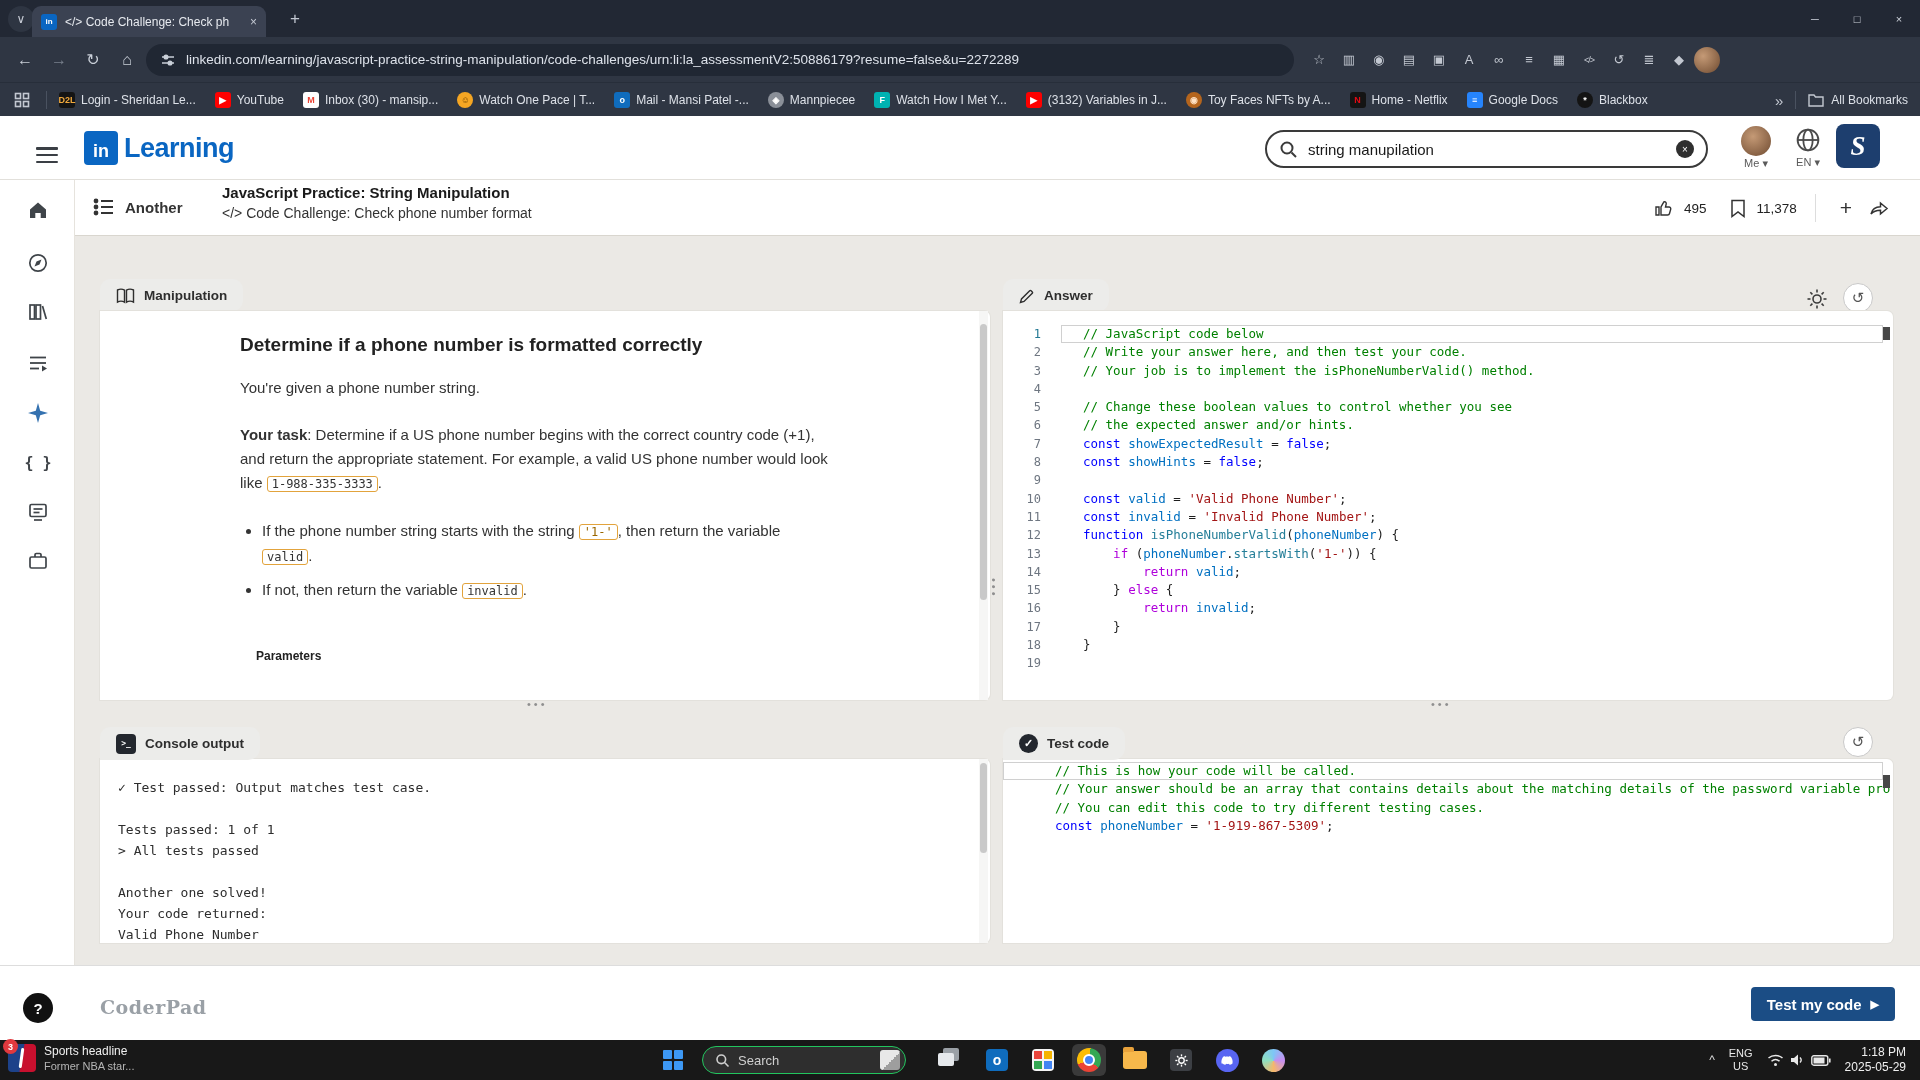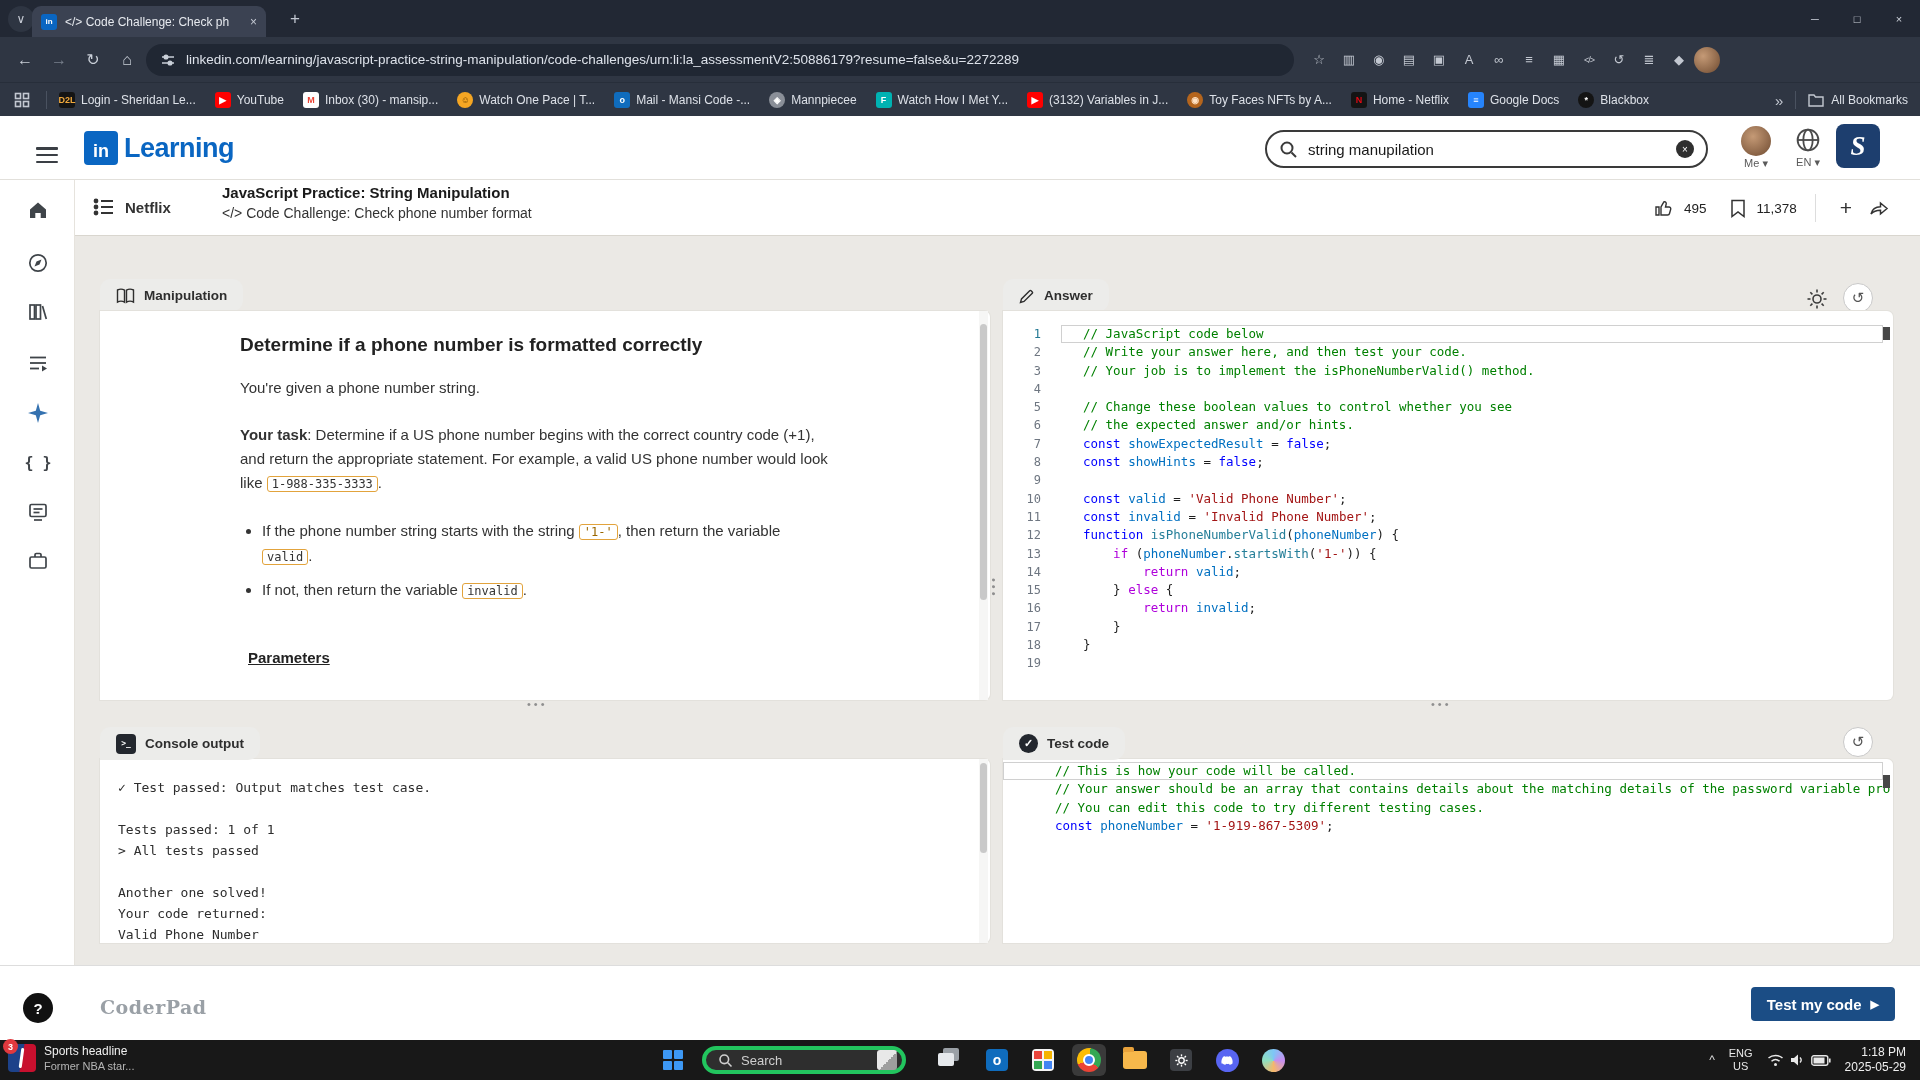--- a/index.html
+++ b/index.html
@@ -110,21 +110,21 @@
 
   
   .doc { position:absolute; left:240px; top:334px; width:600px; color:#333; }
   .doc h1 { margin:0 0 20px; font-size:19px; color:#222; }
   .doc p { margin:0 0 23px; font-size:15px; line-height:24px; }
   .doc ul { margin:0 16px 0 22px; padding:0; }
   .doc li { font-size:15px; line-height:24px; margin-bottom:9px; }
   .chip { font-family:"DejaVu Sans Mono",monospace; font-size:12px; border:1px solid #e2a33c;
     border-radius:3px; padding:0 4px; background:#fff; color:#333; }
   .chip-accent { color:#9a6700; }
-  .doc h2 { margin:46px 8px 0; font-size:15px; color:#222;text-decoration:underline; }
+  .doc h2 { margin:46px 16px 0; font-size:12px; color:#222; }
 
   .scroll-track { position:absolute; width:9px; background:#f6f6f5; }
   .scroll-thumb { position:absolute; left:1px; width:7px; background:#c9c9c9; border-radius:4px; }
 
   
   .editor { position:absolute; overflow:hidden; font-family:"DejaVu Sans Mono",monospace; }
   #editor-answer { left:1003px; top:311px; width:888px; height:387px; padding-top:14px; }
   #editor-test { left:1003px; top:759px; width:888px; height:182px; padding-top:3px; }
   .code-line { display:flex; height:18.3px; line-height:18.3px; font-size:12.5px; }
   .ln { width:58px; padding-right:20px; text-align:right; color:#6e7681; font-size:12px; flex:none; }
@@ -164,21 +164,21 @@
     background:#fff; border-radius:2px; transform:rotate(8deg); }
   .nba-badge { position:absolute; left:-5px; top:-5px; width:15px; height:15px; border-radius:50%;
     background:#e0393e; color:#fff; font-size:9px; font-weight:bold;
     display:flex; align-items:center; justify-content:center; }
   .tb-headline { font-size:12px; color:#f0f0f0; }
   .tb-subline { font-size:11px; color:#b5b5b5; margin-top:2px; }
   .start-btn { position:absolute; left:663px; top:10px; width:21px; height:21px; display:grid;
     grid-template-columns:9px 9px; grid-template-rows:9px 9px; gap:2px; }
   .start-btn span { background:#3d98f4; border-radius:1px; }
   .tb-search { position:absolute; left:702px; top:6px; width:204px; height:28px; background:#2e2e2e;
-    border:4px solid #22c55e; border-radius:14px; display:flex; align-items:center; gap:8px;
+    border:1px solid #22c55e; border-radius:14px; display:flex; align-items:center; gap:8px;
     padding:0 5px 0 12px; font-size:13px; color:#cfcfcf; }
   .tb-search .spacer { flex:1; }
   .tb-search-img { width:20px; height:20px; border-radius:3px;
     background:linear-gradient(135deg,#e8e8e8 55%, #9e9e9e 55%); }
   .tb-apps { position:absolute; left:934px; top:4px; display:flex; gap:12px; align-items:center; }
   .tb-app { width:34px; height:32px; border-radius:6px; display:flex; align-items:center; justify-content:center; }
   .tb-app.active { background:#3a3a3a; }
   .tv-back { position:absolute; width:16px; height:13px; background:#9aa0a6; border-radius:2px;
     transform:translate(3px,-3px); }
   .tv-front { position:absolute; width:16px; height:13px; background:#e6e9ec; border-radius:2px;
@@ -286,21 +286,21 @@
       <span class="bm">
         <span class="bm-ic" style="background: rgb(255, 255, 255); color: rgb(234, 67, 53);">M</span>
         <span>Inbox (30) - mansip...</span>
       </span>
       <span class="bm">
         <span class="bm-ic" style="background: rgb(245, 166, 35); color: rgb(122, 74, 0); border-radius: 50%;">☺</span>
         <span>Watch One Pace | T...</span>
       </span>
       <span class="bm">
         <span class="bm-ic" style="background: rgb(15, 108, 189); color: rgb(255, 255, 255);">o</span>
-        <span>Mail - Mansi Code -...</span>
+        <span>Mail - Mansi Patel -...</span>
       </span>
       <span class="bm">
         <span class="bm-ic" style="background: rgb(138, 143, 152); color: rgb(255, 255, 255); border-radius: 50%;">◈</span>
         <span>Mannpiecee</span>
       </span>
       <span class="bm">
         <span class="bm-ic" style="background: rgb(0, 178, 178); color: rgb(255, 255, 255);">F</span>
         <span>Watch How I Met Y...</span>
       </span>
       <span class="bm">
@@ -373,21 +373,21 @@
   <svg width="22" height="22" viewBox="0 0 22 22">
       <g stroke="#333" stroke-width="2" fill="#333">
         <circle cx="3" cy="5" r="1.4"></circle>
         <circle cx="3" cy="11" r="1.4"></circle>
         <circle cx="3" cy="17" r="1.4"></circle>
         <line x1="8" y1="5" x2="20" y2="5"></line>
         <line x1="8" y1="11" x2="20" y2="11"></line>
         <line x1="8" y1="17" x2="20" y2="17"></line>
       </g>
     </svg>
-  <span class="contents-label">Netflix</span>
+  <span class="contents-label">Another</span>
 </div>
 <div class="course-titles">
   <div class="course-title">JavaScript Practice: String Manipulation</div>
   <div class="lesson-title">&lt;/&gt; Code Challenge: Check phone number format</div>
 </div>
 <div class="course-actions">
   <svg width="20" height="20" viewBox="0 0 20 20">
       <path d="M2 9h3v8H2z M7 17h6.6c1 0 1.7-.6 1.9-1.5l1.2-4.3c.3-1.1-.5-2.2-1.7-2.2h-3.5l.7-3.2c.2-1-.5-2-1.6-2-.5 0-1 .3-1.2.8L7 9z" fill="none" stroke="#333" stroke-width="1.4"></path>
     </svg>
   <span class="action-count">495</span>

